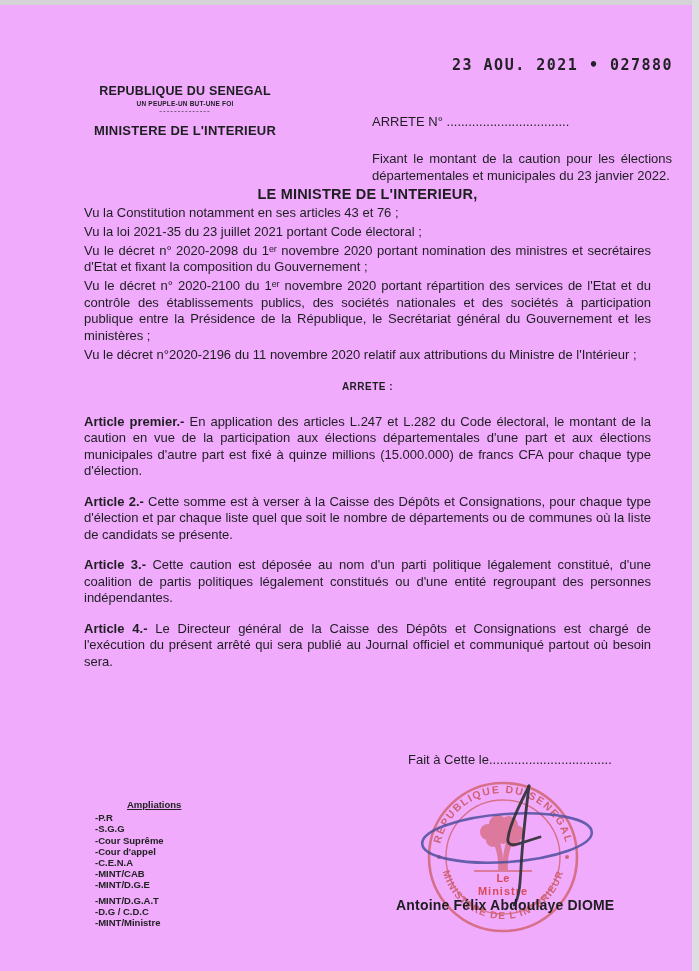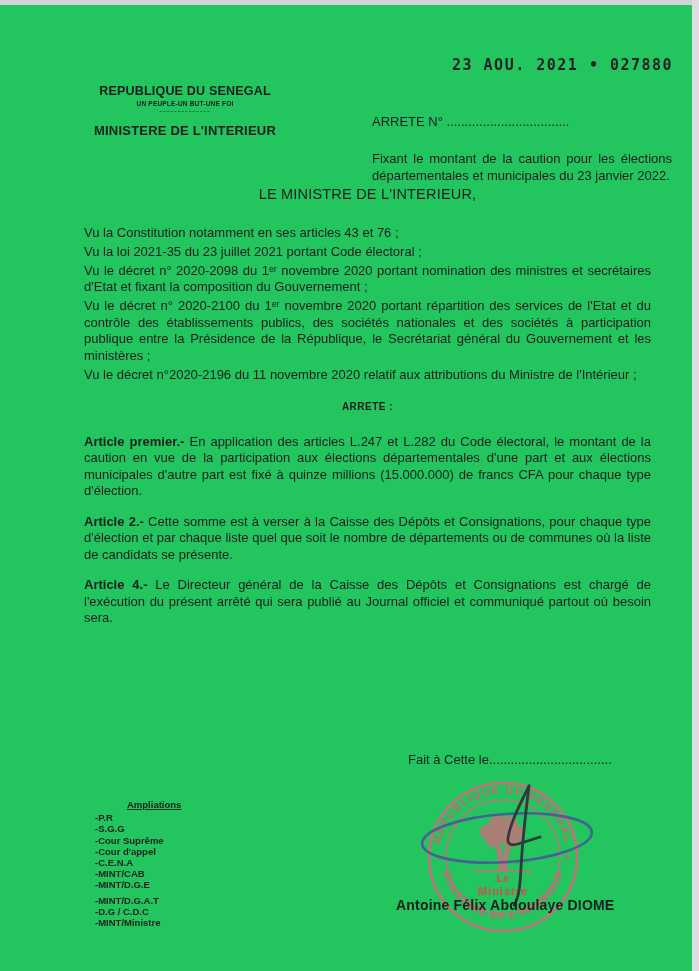--- a/index.html
+++ b/index.html
@@ -1,17 +1,17 @@
 <!DOCTYPE html>
 <html><head>
 <meta charset="utf-8">
 <style>
   html,body{margin:0;padding:0;background:#e9e9ec;}
   .page{
-    position:relative;width:699px;height:971px;background:#22c55e;
+    position:relative;width:699px;height:971px;background:#f0abfc;
     overflow:hidden;font-family:"Liberation Sans",sans-serif;color:#1e1e21;
     margin:0 auto;
   }
   .edge-top{position:absolute;left:0;top:0;width:699px;height:5px;background:#d3d3d8;}
   .edge-right{position:absolute;right:0;top:0;width:7px;height:971px;background:#dcdce1;}
 
   .date-stamp{
     position:absolute;left:452px;top:56px;
     font-family:"DejaVu Sans Mono",monospace;font-weight:bold;
     font-size:15px;letter-spacing:1.5px;color:#232327;white-space:nowrap;
@@ -24,21 +24,21 @@
   .hdr-left .ministry{font-size:13px;font-weight:600;margin-top:9px;letter-spacing:.2px;white-space:nowrap;}
 
   .hdr-right{position:absolute;left:372px;top:92px;width:300px;margin-top:22px;}
   .hdr-right .arrete-no{font-size:13px;}
   .hdr-right .subject{font-size:13px;line-height:17px;margin-top:21px;text-align:justify;}
 
   .body-flow{
     position:absolute;left:84px;top:186px;width:567px;
     font-size:13px;line-height:16.5px;text-align:justify;
   }
-  .doc-title{text-align:center;font-weight:normal;font-size:14.5px;letter-spacing:.2px;margin:0 0 22px;}
+  .doc-title{text-align:center;font-weight:bold;font-size:14.5px;letter-spacing:.2px;margin:0 0 2px;}
   .visa{margin:0 0 2.5px;}
   .arrete-heading{text-align:center;font-weight:bold;font-size:10px;letter-spacing:.5px;margin:16px 0 18px;}
   .article{margin:0 0 14px;}
   .article .lbl{font-weight:bold;}
 
   .closing-line{position:absolute;left:408px;top:752px;font-size:13px;white-space:nowrap;z-index:1;}
   .stamp-svg{position:absolute;left:414px;top:768px;z-index:2;}
   .sig-svg{position:absolute;left:408px;top:752px;z-index:3;}
   .signatory{position:absolute;left:396px;top:897px;font-size:14px;font-weight:bold;letter-spacing:.2px;z-index:4;white-space:nowrap;text-align:center;}
 
@@ -74,20 +74,21 @@
     <p class="visa">Vu la Constitution notamment en ses articles 43 et 76 ;</p>
     <p class="visa">Vu la loi 2021-35 du 23 juillet 2021 portant Code électoral ;</p>
     <p class="visa">Vu le décret n° 2020-2098 du 1ᵉʳ novembre 2020 portant nomination des ministres et secrétaires d'Etat et fixant la composition du Gouvernement ;</p>
     <p class="visa">Vu le décret n° 2020-2100 du 1ᵉʳ novembre 2020 portant répartition des services de l'Etat et du contrôle des établissements publics, des sociétés nationales et des sociétés à participation publique entre la Présidence de la République, le Secrétariat général du Gouvernement et les ministères ;</p>
     <p class="visa">Vu le décret n°2020-2196 du 11 novembre 2020 relatif aux attributions du Ministre de l'Intérieur ;</p>
 
     <div class="arrete-heading">ARRETE :</div>
 
     <p class="article"><span class="lbl">Article premier.-</span><span> En application des articles L.247 et L.282 du Code électoral, le montant de la caution en vue de la participation aux élections départementales d'une part et aux élections municipales d'autre part est fixé à quinze millions (15.000.000) de francs CFA pour chaque type d'élection.</span></p>
     <p class="article"><span class="lbl">Article 2.-</span><span> Cette somme est à verser à la Caisse des Dépôts et Consignations, pour chaque type d'élection et par chaque liste quel que soit le nombre de départements ou de communes où la liste de candidats se présente.</span></p>
+    <p class="article"><span class="lbl">Article 3.-</span><span> Cette caution est déposée au nom d'un parti politique légalement constitué, d'une coalition de partis politiques légalement constitués ou d'une entité regroupant des personnes indépendantes.</span></p>
     <p class="article"><span class="lbl">Article 4.-</span><span> Le Directeur général de la Caisse des Dépôts et Consignations est chargé de l'exécution du présent arrêté qui sera publié au Journal officiel et communiqué partout où besoin sera.</span></p>
   </div>
 
   <div class="closing-line"><span>Fait à Cette le</span><span>..................................</span></div>
 
   <svg class="stamp-svg" width="178" height="178" viewBox="0 0 178 178">
     <g fill="none" stroke="#d6697d" opacity="0.9">
       <circle cx="89" cy="89" r="74" stroke-width="2.6"></circle>
       <circle cx="89" cy="89" r="57" stroke-width="1.4"></circle>
     </g>

